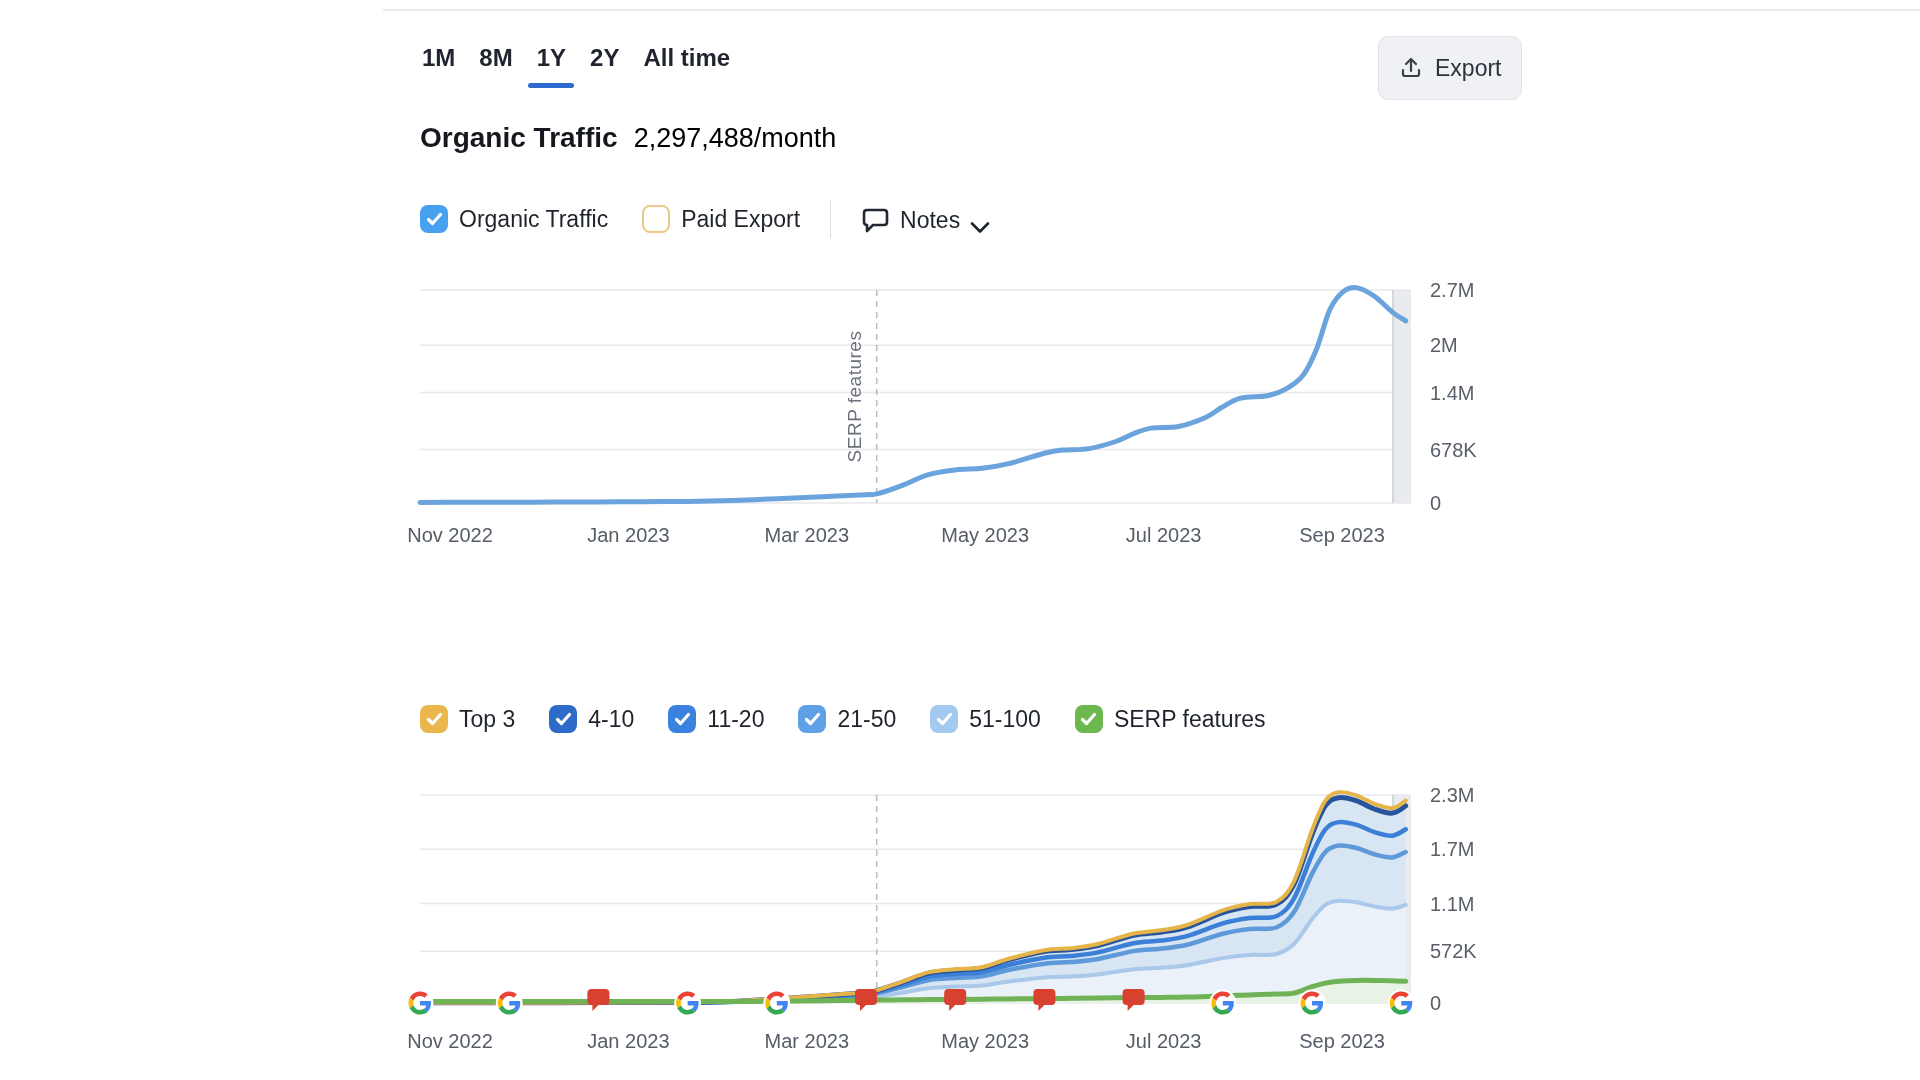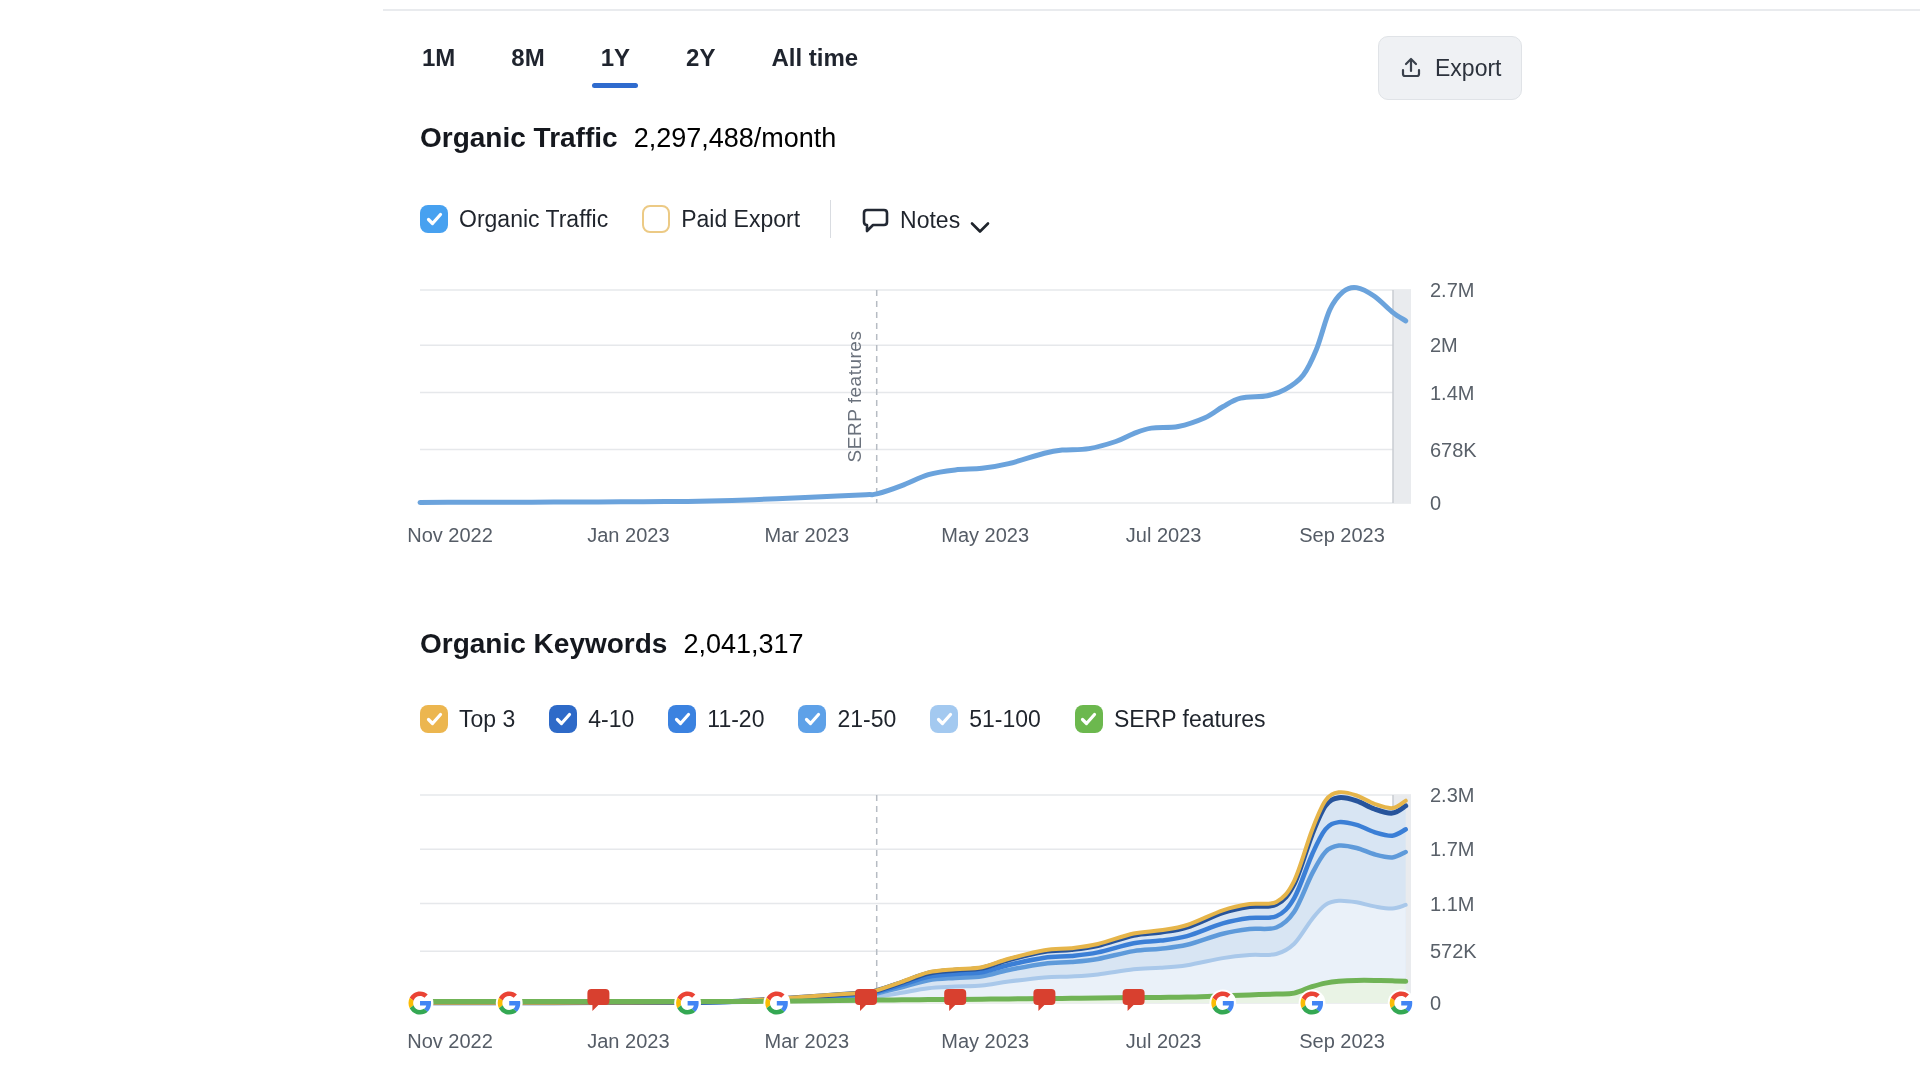--- a/index.html
+++ b/index.html
@@ -1,20 +1,20 @@
 <!DOCTYPE html>
 <html><head>
 <meta charset="utf-8">
 <style>
   html,body{margin:0;padding:0;background:#fff;}
   .page{position:relative;width:1920px;height:1080px;background:#fff;overflow:hidden;
         font-family:"Liberation Sans",sans-serif;color:#1f242c;}
   .top-divider{position:absolute;left:383px;top:9px;width:1537px;height:2px;background:#e9ebee;}
   
-  .tabs{position:absolute;left:420px;top:42px;display:flex;gap:52px;align-items:flex-start;}
+  .tabs{position:absolute;left:420px;top:42px;display:flex;gap:20px;align-items:flex-start;}
   .tab{position:relative;background:none;border:none;padding:2px 2px 16px 2px;cursor:pointer;
        font-family:"Liberation Sans",sans-serif;font-size:24px;font-weight:600;color:#1f242e;white-space:nowrap;}
   .tab.selected::after{content:"";position:absolute;left:50%;transform:translateX(-50%);
        bottom:0;width:46px;height:5px;border-radius:3px;background:#2f6bce;}
   
   .export{position:absolute;left:1378px;top:36px;height:64px;display:flex;align-items:center;gap:12px;
        padding:0 20px;border:1px solid #e0e3e7;border-radius:10px;background:#eff1f4;cursor:pointer;
        font-family:"Liberation Sans",sans-serif;font-size:23px;color:#2c323c;}
   
   .section-head{position:absolute;left:420px;display:flex;align-items:baseline;gap:16px;}
@@ -114,24 +114,20 @@
       <text x="860.704" y="396.5" class="anno" text-anchor="middle" transform="rotate(-90 860.704 396.5)">SERP features</text>
       <path d="M420.0 502.4C427.4 502.4 449.7 502.3 464.6 502.3C479.5 502.3 494.3 502.2 509.2 502.2C524.1 502.2 538.9 502.2 553.8 502.1C568.7 502.1 583.5 502.0 598.4 502.0C613.3 501.9 628.1 501.8 643.0 501.7C657.9 501.6 672.7 501.6 687.6 501.4C702.5 501.2 717.3 500.9 732.2 500.5C747.1 500.0 761.9 499.3 776.8 498.7C791.7 498.0 806.5 497.3 821.4 496.7C836.3 496.0 856.8 495.2 866.0 494.7C875.2 494.3 870.8 495.4 876.7 493.9C882.7 492.4 893.1 488.9 901.7 485.6C910.3 482.4 919.5 477.2 928.4 474.6C937.4 472.0 946.3 470.9 955.2 469.9C964.1 468.8 973.0 469.3 982.0 468.3C990.9 467.2 998.3 466.1 1008.7 463.6C1019.1 461.1 1035.5 455.5 1044.4 453.3C1053.3 451.1 1054.8 450.9 1062.2 450.1C1069.7 449.4 1080.1 450.0 1089.0 448.6C1097.9 447.1 1108.3 444.0 1115.8 441.5C1123.2 439.0 1127.7 435.8 1133.6 433.6C1139.5 431.3 1144.0 429.2 1151.4 428.1C1158.9 426.9 1169.3 428.2 1178.2 426.5C1187.1 424.8 1197.5 421.1 1205.0 417.8C1212.4 414.5 1216.9 410.0 1222.8 406.8C1228.7 403.5 1233.2 399.9 1240.6 398.1C1248.1 396.2 1260.0 397.2 1267.4 395.7C1274.8 394.3 1279.3 392.8 1285.2 389.4C1291.2 386.0 1297.9 381.9 1303.1 375.2C1308.3 368.5 1312.0 360.1 1316.5 349.2C1320.9 338.3 1325.4 319.3 1329.8 309.7C1334.3 300.1 1338.8 295.3 1343.2 291.6C1347.7 287.9 1351.4 286.8 1356.6 287.6C1361.8 288.4 1368.5 292.2 1374.4 296.3C1380.4 300.4 1387.1 308.0 1392.3 312.1C1397.5 316.2 1403.4 319.3 1405.7 320.8" fill="none" stroke="#6ba3dc" stroke-width="5" stroke-linecap="round"></path>
       <text x="450" y="542" class="xtick" text-anchor="middle">Nov 2022</text>
       <text x="628.4" y="542" class="xtick" text-anchor="middle">Jan 2023</text>
       <text x="806.8" y="542" class="xtick" text-anchor="middle">Mar 2023</text>
       <text x="985.2" y="542" class="xtick" text-anchor="middle">May 2023</text>
       <text x="1163.6" y="542" class="xtick" text-anchor="middle">Jul 2023</text>
       <text x="1342" y="542" class="xtick" text-anchor="middle">Sep 2023</text>
     </svg>
 
-  <div class="section-head" style="top:628px;">
-    <h2>Organic Keywords</h2>
-    <span class="value">2,041,317</span>
-  </div>
 
   <div class="legend" style="top:705px;justify-content:flex-end;">
     <div class="legend-items" id="legend2">
         <div class="legend-item">
           <span class="cb on" style="background: rgb(236, 182, 79);">
             <svg width="17" height="14" viewBox="0 0 17 14">
               <polyline points="2.5,7.5 6.5,11.5 14.5,2.5" stroke="#fff" stroke-width="3.2" fill="none" stroke-linecap="round" stroke-linejoin="round"></polyline>
             </svg>
           </span>
           <span class="lb">Top 3</span>

